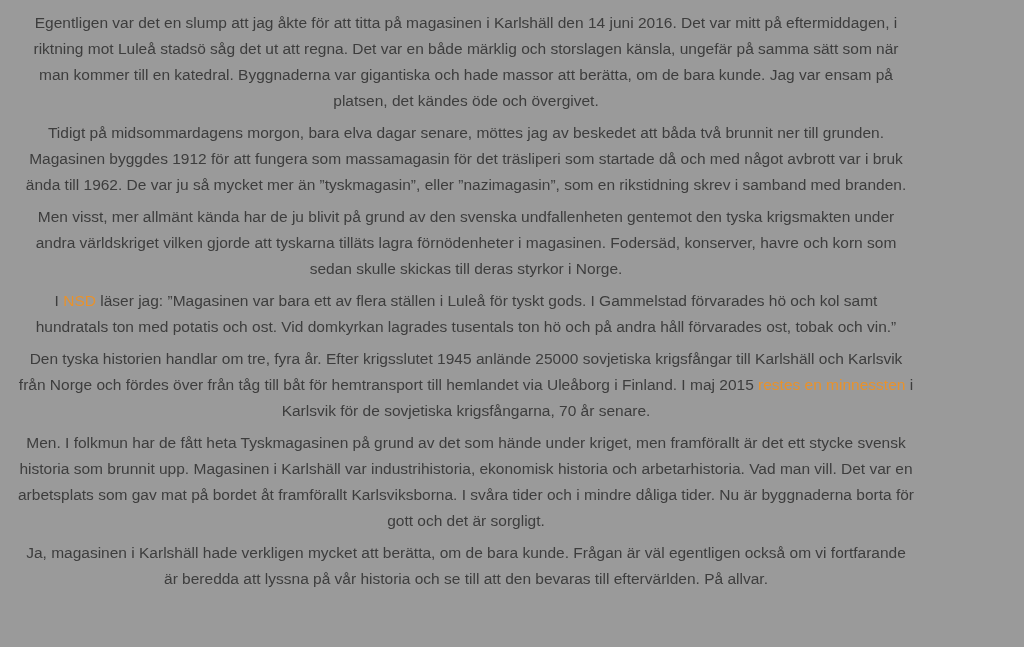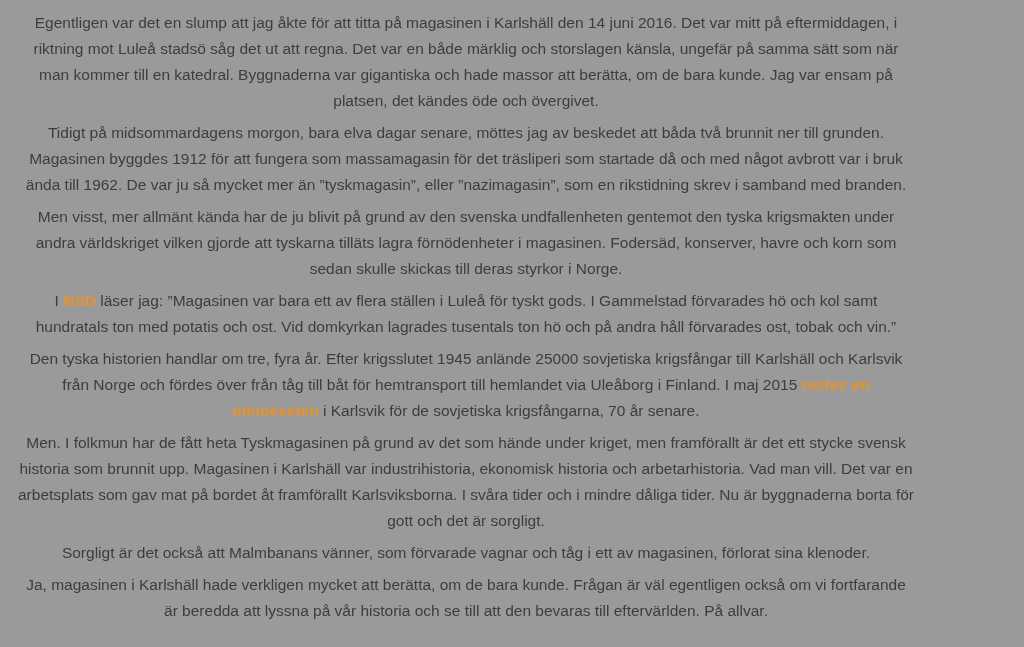--- a/index.html
+++ b/index.html
@@ -25,28 +25,26 @@
     font-size: 15.5px;
     line-height: 26px;
     text-indent: 0;
   }
   .para:last-child {
     margin-bottom: 12px;
   }
   a.inline-link {
     color: #e8922c;
     text-decoration: none;
-    font-weight: bold;
   }
 </style>
 </head>
 <body>
 
 <div class="article">
   <p class="para"><span>Egentligen var det en slump att jag åkte för att titta på magasinen i Karlshäll den 14 juni 2016. Det var mitt på eftermiddagen, i riktning mot Luleå stadsö såg det ut att regna. Det var en både märklig och storslagen känsla, ungefär på samma sätt som när man kommer till en katedral. Byggnaderna var gigantiska och hade massor att berätta, om de bara kunde. Jag var ensam på platsen, det kändes öde och övergivet.</span></p>
   <p class="para"><span>Tidigt på midsommardagens morgon, bara elva dagar senare, möttes jag av beskedet att båda två brunnit ner till grunden. Magasinen byggdes 1912 för att fungera som massamagasin för det träsliperi som startade då och med något avbrott var i bruk ända till 1962. De var ju så mycket mer än ”tyskmagasin”, eller ”nazimagasin”, som en rikstidning skrev i samband med branden.</span></p>
   <p class="para"><span>Men visst, mer allmänt kända har de ju blivit på grund av den svenska undfallenheten gentemot den tyska krigsmakten under andra världskriget vilken gjorde att tyskarna tilläts lagra förnödenheter i magasinen. Fodersäd, konserver, havre och korn som sedan skulle skickas till deras styrkor i Norge.</span></p>
   <p class="para"><span>I </span><a class="inline-link" href="#">NSD</a><span> läser jag: ”Magasinen var bara ett av flera ställen i Luleå för tyskt gods. I Gammelstad förvarades hö och kol samt hundratals ton med potatis och ost. Vid domkyrkan lagrades tusentals ton hö och på andra håll förvarades ost, tobak och vin.”</span></p>
   <p class="para"><span>Den tyska historien handlar om tre, fyra år. Efter krigsslutet 1945 anlände 25000 sovjetiska krigsfångar till Karlshäll och Karlsvik från Norge och fördes över från tåg till båt för hemtransport till hemlandet via Uleåborg i Finland. I maj 2015 </span><a class="inline-link" href="#">restes en minnessten</a><span> i Karlsvik för de sovjetiska krigsfångarna, 70 år senare.</span></p>
   <p class="para"><span>Men. I folkmun har de fått heta Tyskmagasinen på grund av det som hände under kriget, men framförallt är det ett stycke svensk historia som brunnit upp. Magasinen i Karlshäll var industrihistoria, ekonomisk historia och arbetarhistoria. Vad man vill. Det var en arbetsplats som gav mat på bordet åt framförallt Karlsviksborna. I svåra tider och i mindre dåliga tider. Nu är byggnaderna borta för gott och det är sorgligt.</span></p>
-  <p class="para"><span>Sorgligt är det också att Malmbanans vänner, som förvarade vagnar och tåg i ett av magasinen, förlorat sina klenoder.</span></p>
   <p class="para"><span>Ja, magasinen i Karlshäll hade verkligen mycket att berätta, om de bara kunde. Frågan är väl egentligen också om vi fortfarande är beredda att lyssna på vår historia och se till att den bevaras till eftervärlden. På allvar.</span></p>
 </div>
 
 </body></html>

